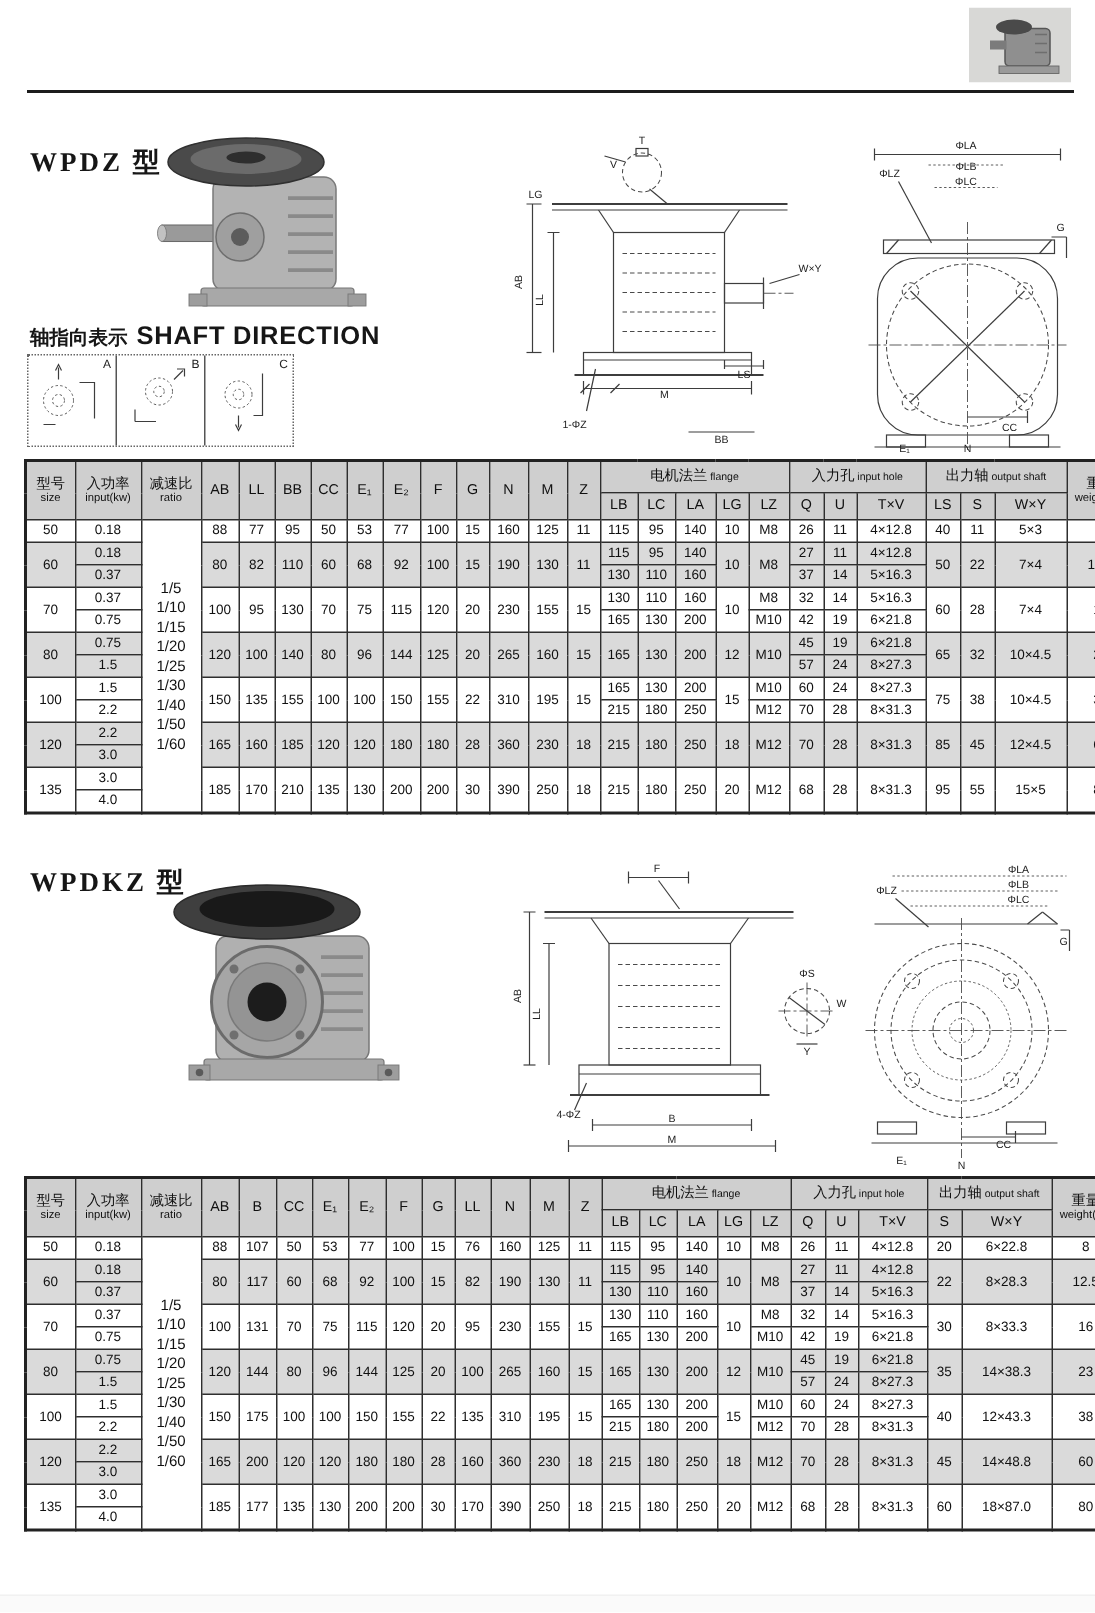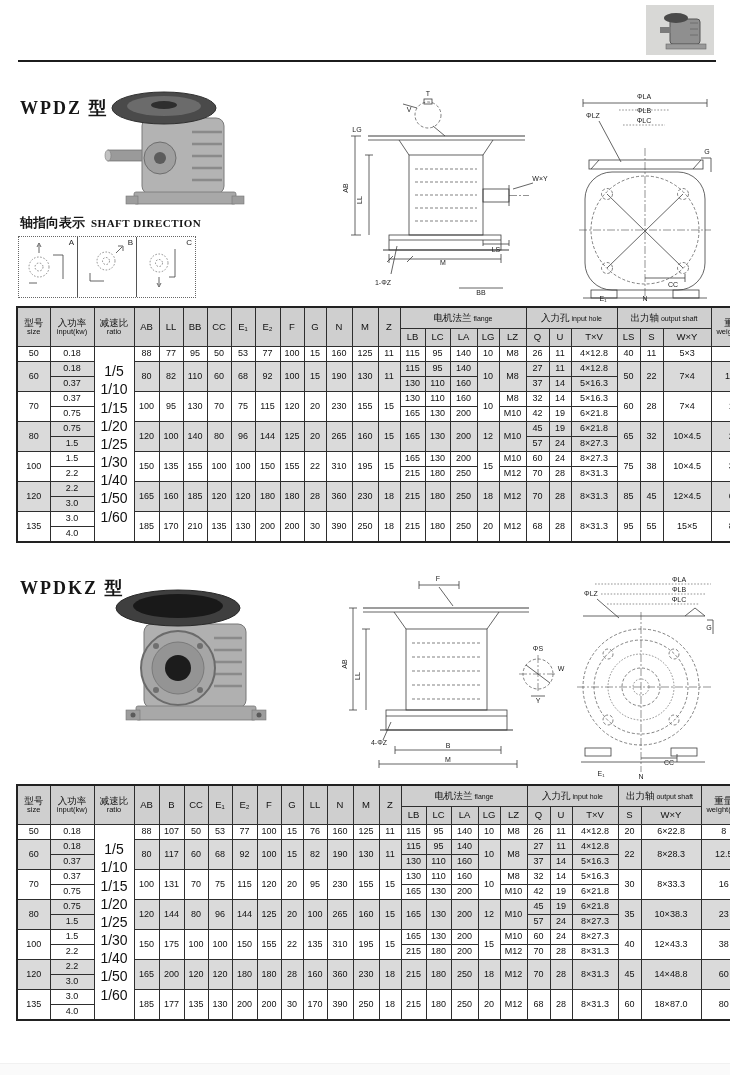--- a/index.html
+++ b/index.html
@@ -8,21 +8,21 @@
   .abs{position:absolute;}
   .toprule{left:18px;top:60px;width:698px;height:2px;background:#1c1c1c;}
   .botedge{left:0;top:1063px;width:730px;height:12px;background:#fafafa;border-top:1px solid #f1f1f1;}
 
   .heading{font-family:"Liberation Serif","DejaVu Serif",serif;font-weight:bold;
            font-size:18px;letter-spacing:2px;color:#161616;}
   .h-wpdz{left:20px;top:96px;}
   .h-wpdkz{left:20px;top:576px;text-align:center;}
 
   .shaftlbl{left:20px;top:214px;font-size:13px;font-weight:bold;color:#161616;}
-  .shaftlbl .en{font-weight:bold;font-size:11px;letter-spacing:.5px;margin-left:6px;font-family:Liberation Serif, serif;}
+  .shaftlbl .en{font-weight:bold;font-size:17px;letter-spacing:.5px;margin-left:6px;}
   .shaftbox{left:18px;top:236px;width:176px;height:60px;border:1px dotted #666;display:flex;background:#fff;}
   .shaftcell{flex:1;position:relative;border-right:1px solid #555;}
   .shaftcell:last-child{border-right:none;}
   .cellletter{position:absolute;top:1px;right:3px;font-size:8px;color:#222;}
 
   .photo{display:block;}
   .p-wpdz{left:100px;top:84px;}
   .p-wpdkz{left:92px;top:580px;}
   .thumb{left:646px;top:5px;}
 
@@ -40,21 +40,21 @@
              font-size:9px;line-height:1.1;text-align:center;background:#fff;}
   .t1{top:306px;} .t2{top:784px;}
   table.spec{border:2px solid #222;}
   table.spec th,table.spec td{border:1px solid #2e2e2e;padding:0 1px;overflow:hidden;
              font-weight:normal;color:#101010;}
   table.spec thead th{background:#cfcfcf;height:17px;font-size:9.5px;}
   table.spec thead tr:first-child th{height:20px;}
   table.spec tbody td{height:14px;}
   table.spec tr.shade td{background:#dadada;}
   table.spec tbody tr:not(.shade) td{background:#ffffff;}
-  table.spec td.ratio{font-size:14px;line-height:1.3;background:#ffffff !important;}
+  table.spec td.ratio{font-size:10px;line-height:1.3;background:#ffffff !important;}
   .subtext{font-size:7px;}
   .sub2{display:block;font-size:7.5px;line-height:1;padding-bottom:1px;}
 </style>
 </head>
 <body>
 
 <div class="page">
 
   <div class="abs toprule"></div>
 
@@ -803,21 +803,21 @@
           <td rowspan="2">15</td>
           <td rowspan="2">165</td>
           <td rowspan="2">130</td>
           <td rowspan="2">200</td>
           <td rowspan="2">12</td>
           <td rowspan="2">M10</td>
           <td>45</td>
           <td>19</td>
           <td>6×21.8</td>
           <td rowspan="2">35</td>
-          <td rowspan="2">10×38.3</td>
+          <td rowspan="2">14×38.3</td>
           <td rowspan="2">23</td>
         </tr>
         <tr class="shade">
           <td>1.5</td>
           <td>57</td>
           <td>24</td>
           <td>8×27.3</td>
         </tr>
         <tr>
           <td rowspan="2">100</td>

